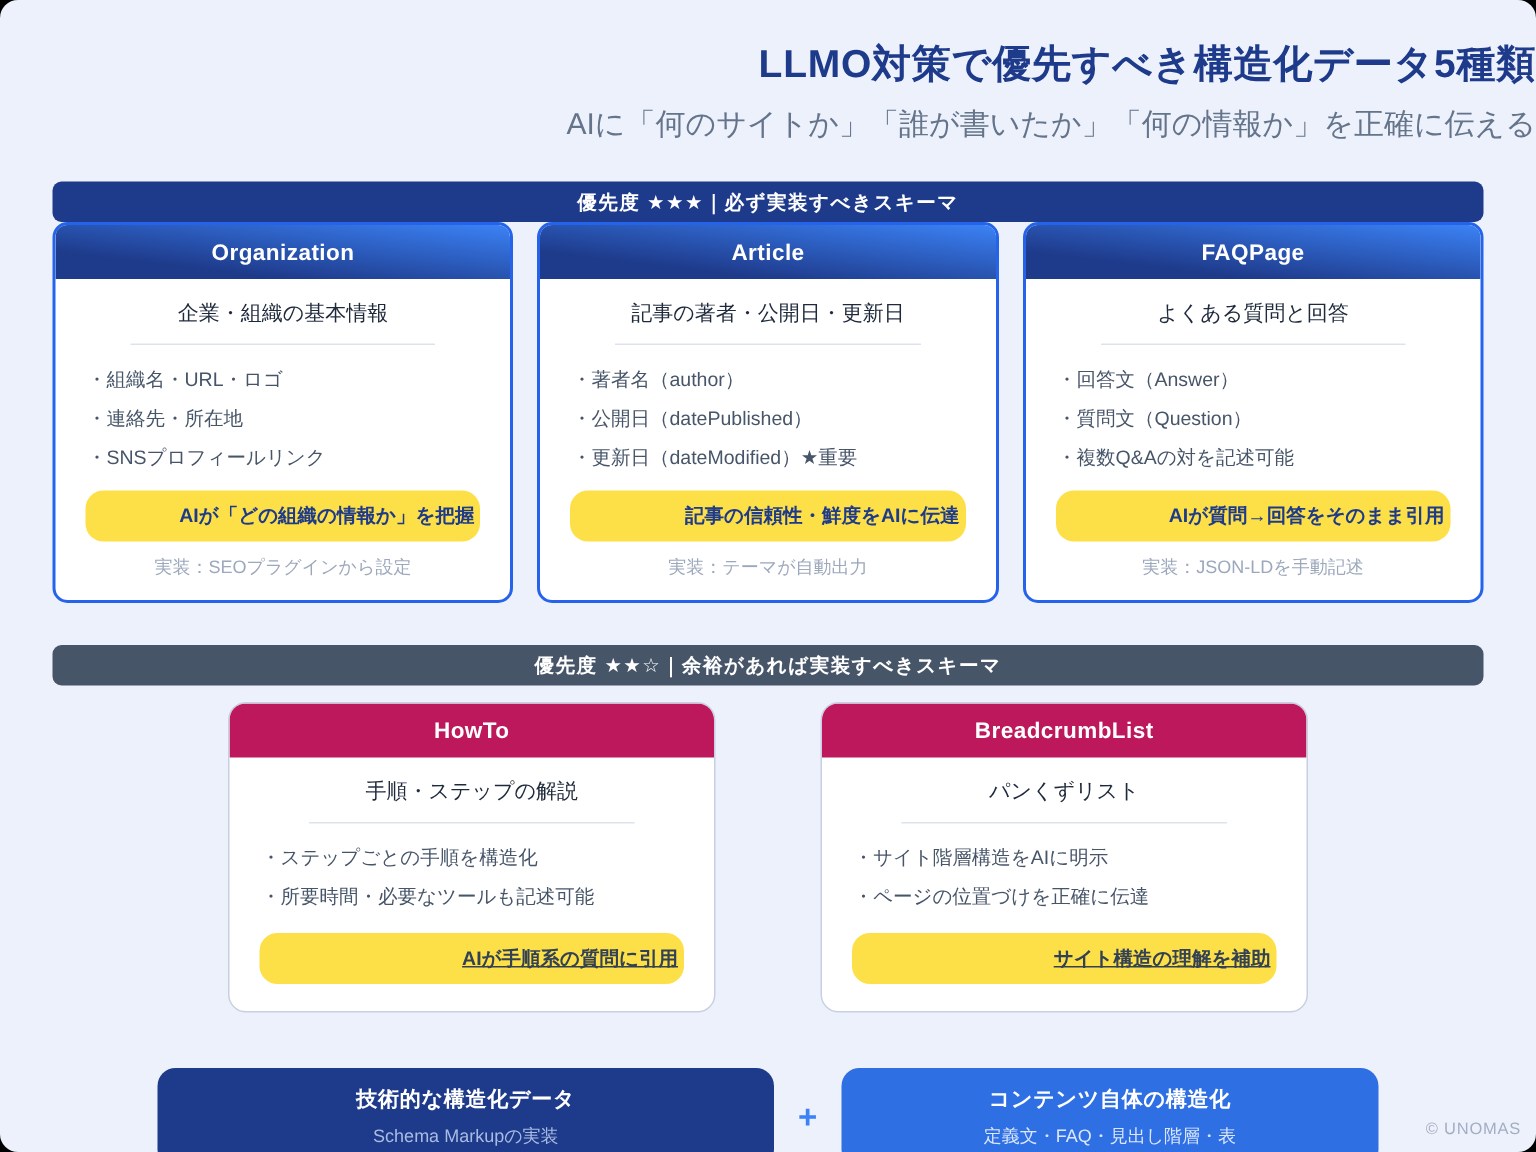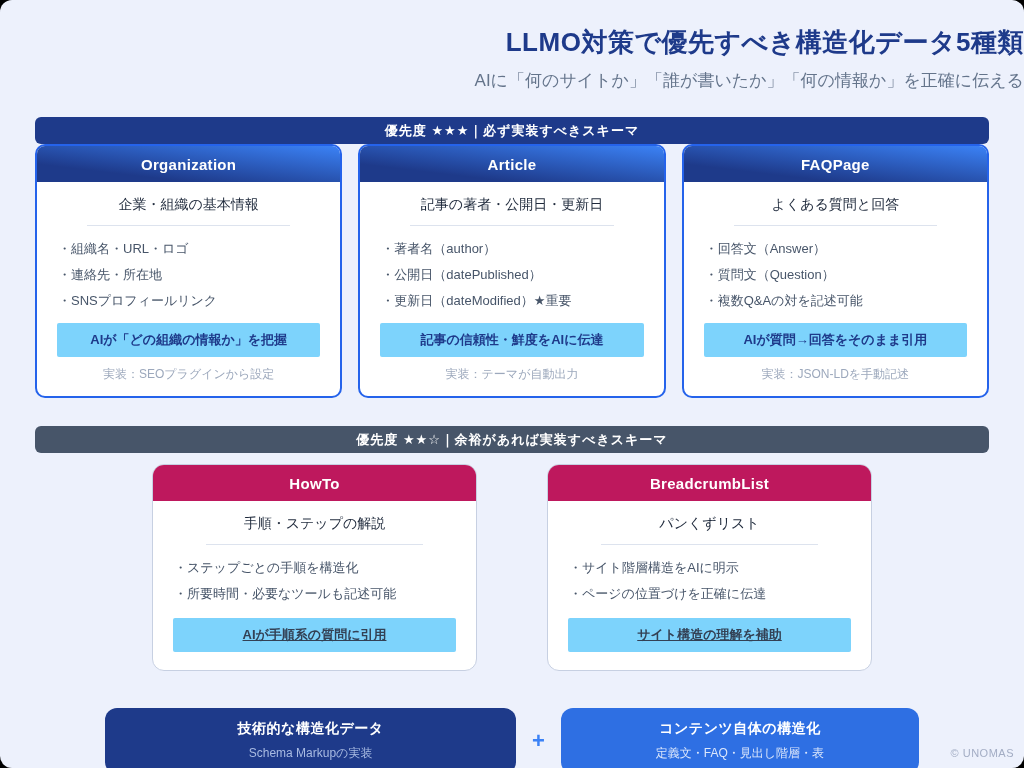--- a/index.html
+++ b/index.html
@@ -11,21 +11,21 @@
     background: #edf1fc;
     border-radius: 12px;
     overflow: hidden;
   }
   
   .page-header { text-align: right; padding-top: 25px; }
   .page-title {
     font-size: 26px; font-weight: bold; color: #1e3a8a; letter-spacing: 0.5px;
   }
   .page-subtitle {
-    margin-top: 9px; font-size: 17px; color: #64748b;
+    margin-top: 9px; font-size: 20px; color: #64748b;
   }
   
   .banner {
     margin: 0 35px; height: 27px; border-radius: 6px;
     display: flex; align-items: center; justify-content: center;
     color: #fff; font-size: 13px; font-weight: bold; letter-spacing: 1px;
   }
   .banner.tier1 { background: #1e3a8a; margin-top: 25px; }
   .banner.tier2 { background: #475569; margin-top: 28px; }
   
@@ -46,22 +46,22 @@
   .card-header.slate { background: #be185d; }
   .card-subtitle {
     margin-top: 14px; text-align: center;
     font-size: 14px; font-weight: normal; color: #1e293b;
   }
   .divider { width: 67%; height: 1px; background: #dde3ee; margin: 11px auto 8px; }
   ul.bullets { list-style: none; padding: 2px 21px 0; }
   ul.bullets li { font-size: 13px; color: #475569; line-height: 26px; }
   .highlight {
     margin: 9px 20px 0; padding: 8px 4px;
-    background: #7dd3fc; border-radius: 2px;
-    text-align: center; font-size: 13px; font-weight: bold; color: #1e3a8a;
+    background: #fde047; border-radius: 12px;
+    text-align: right; font-size: 13px; font-weight: bold; color: #1e3a8a;
   }
   .s-card .highlight { color: #334155; margin-top: 11px; text-decoration: underline; }
   .note {
     margin: 9px 0 13px; text-align: center;
     font-size: 12px; color: #9ca8bc;
   }
   .s-card .card-pad-bottom { height: 18px; }
   
   .equation {
     margin-top: 37px; display: flex; align-items: center; justify-content: center; gap: 16px;

